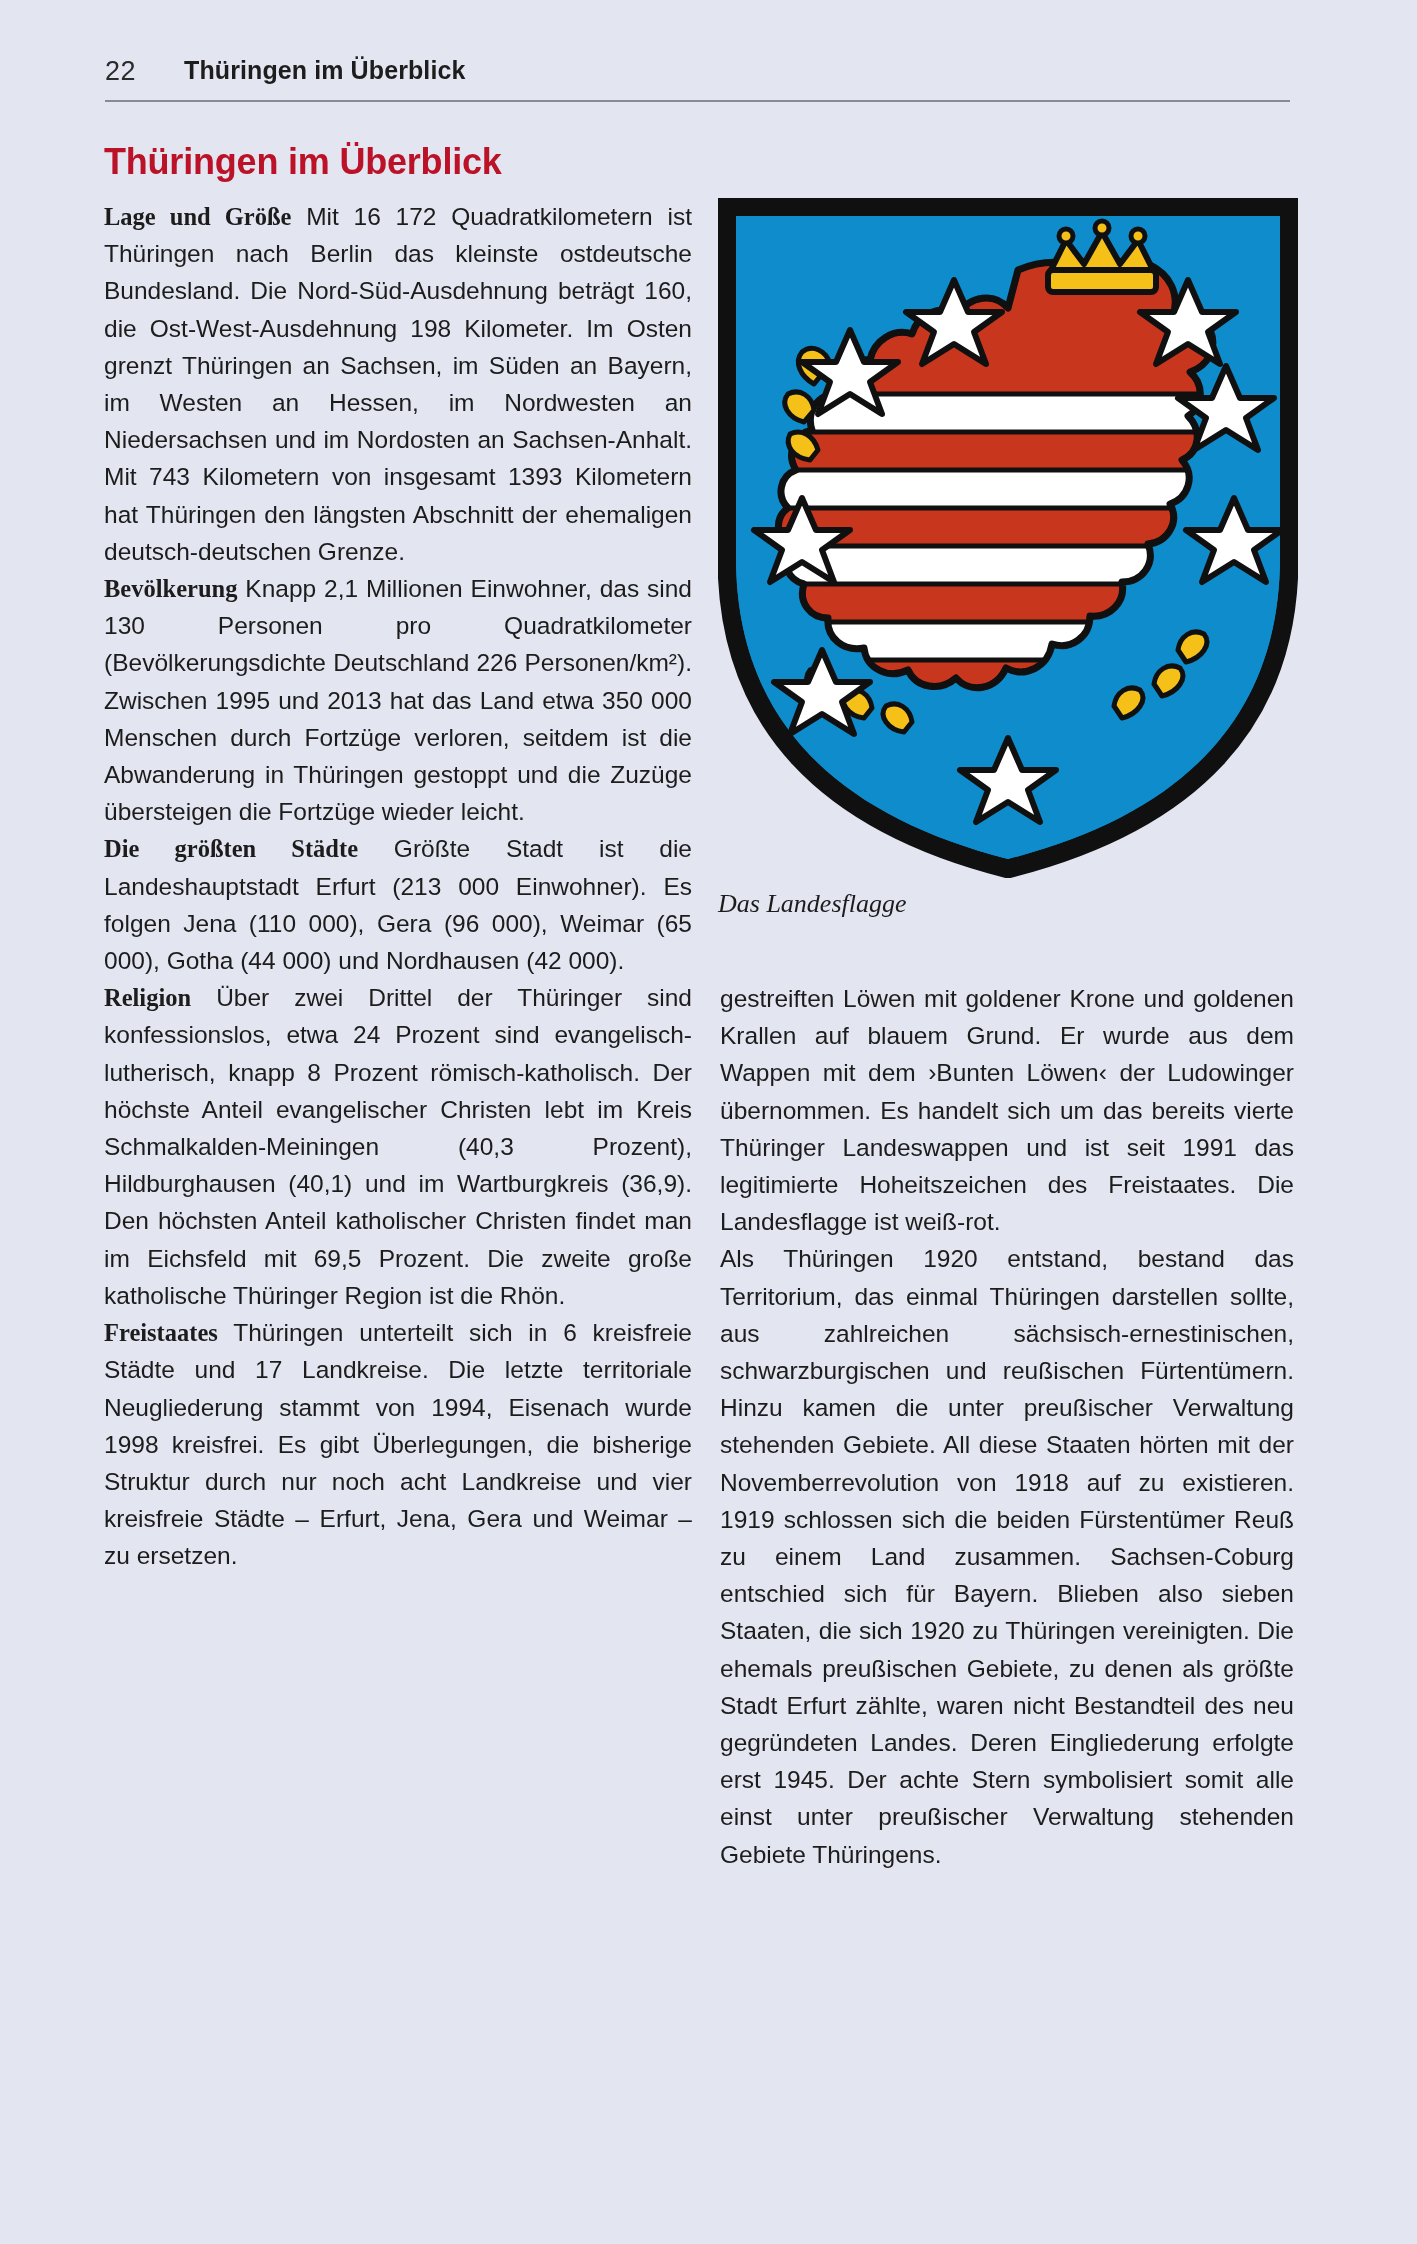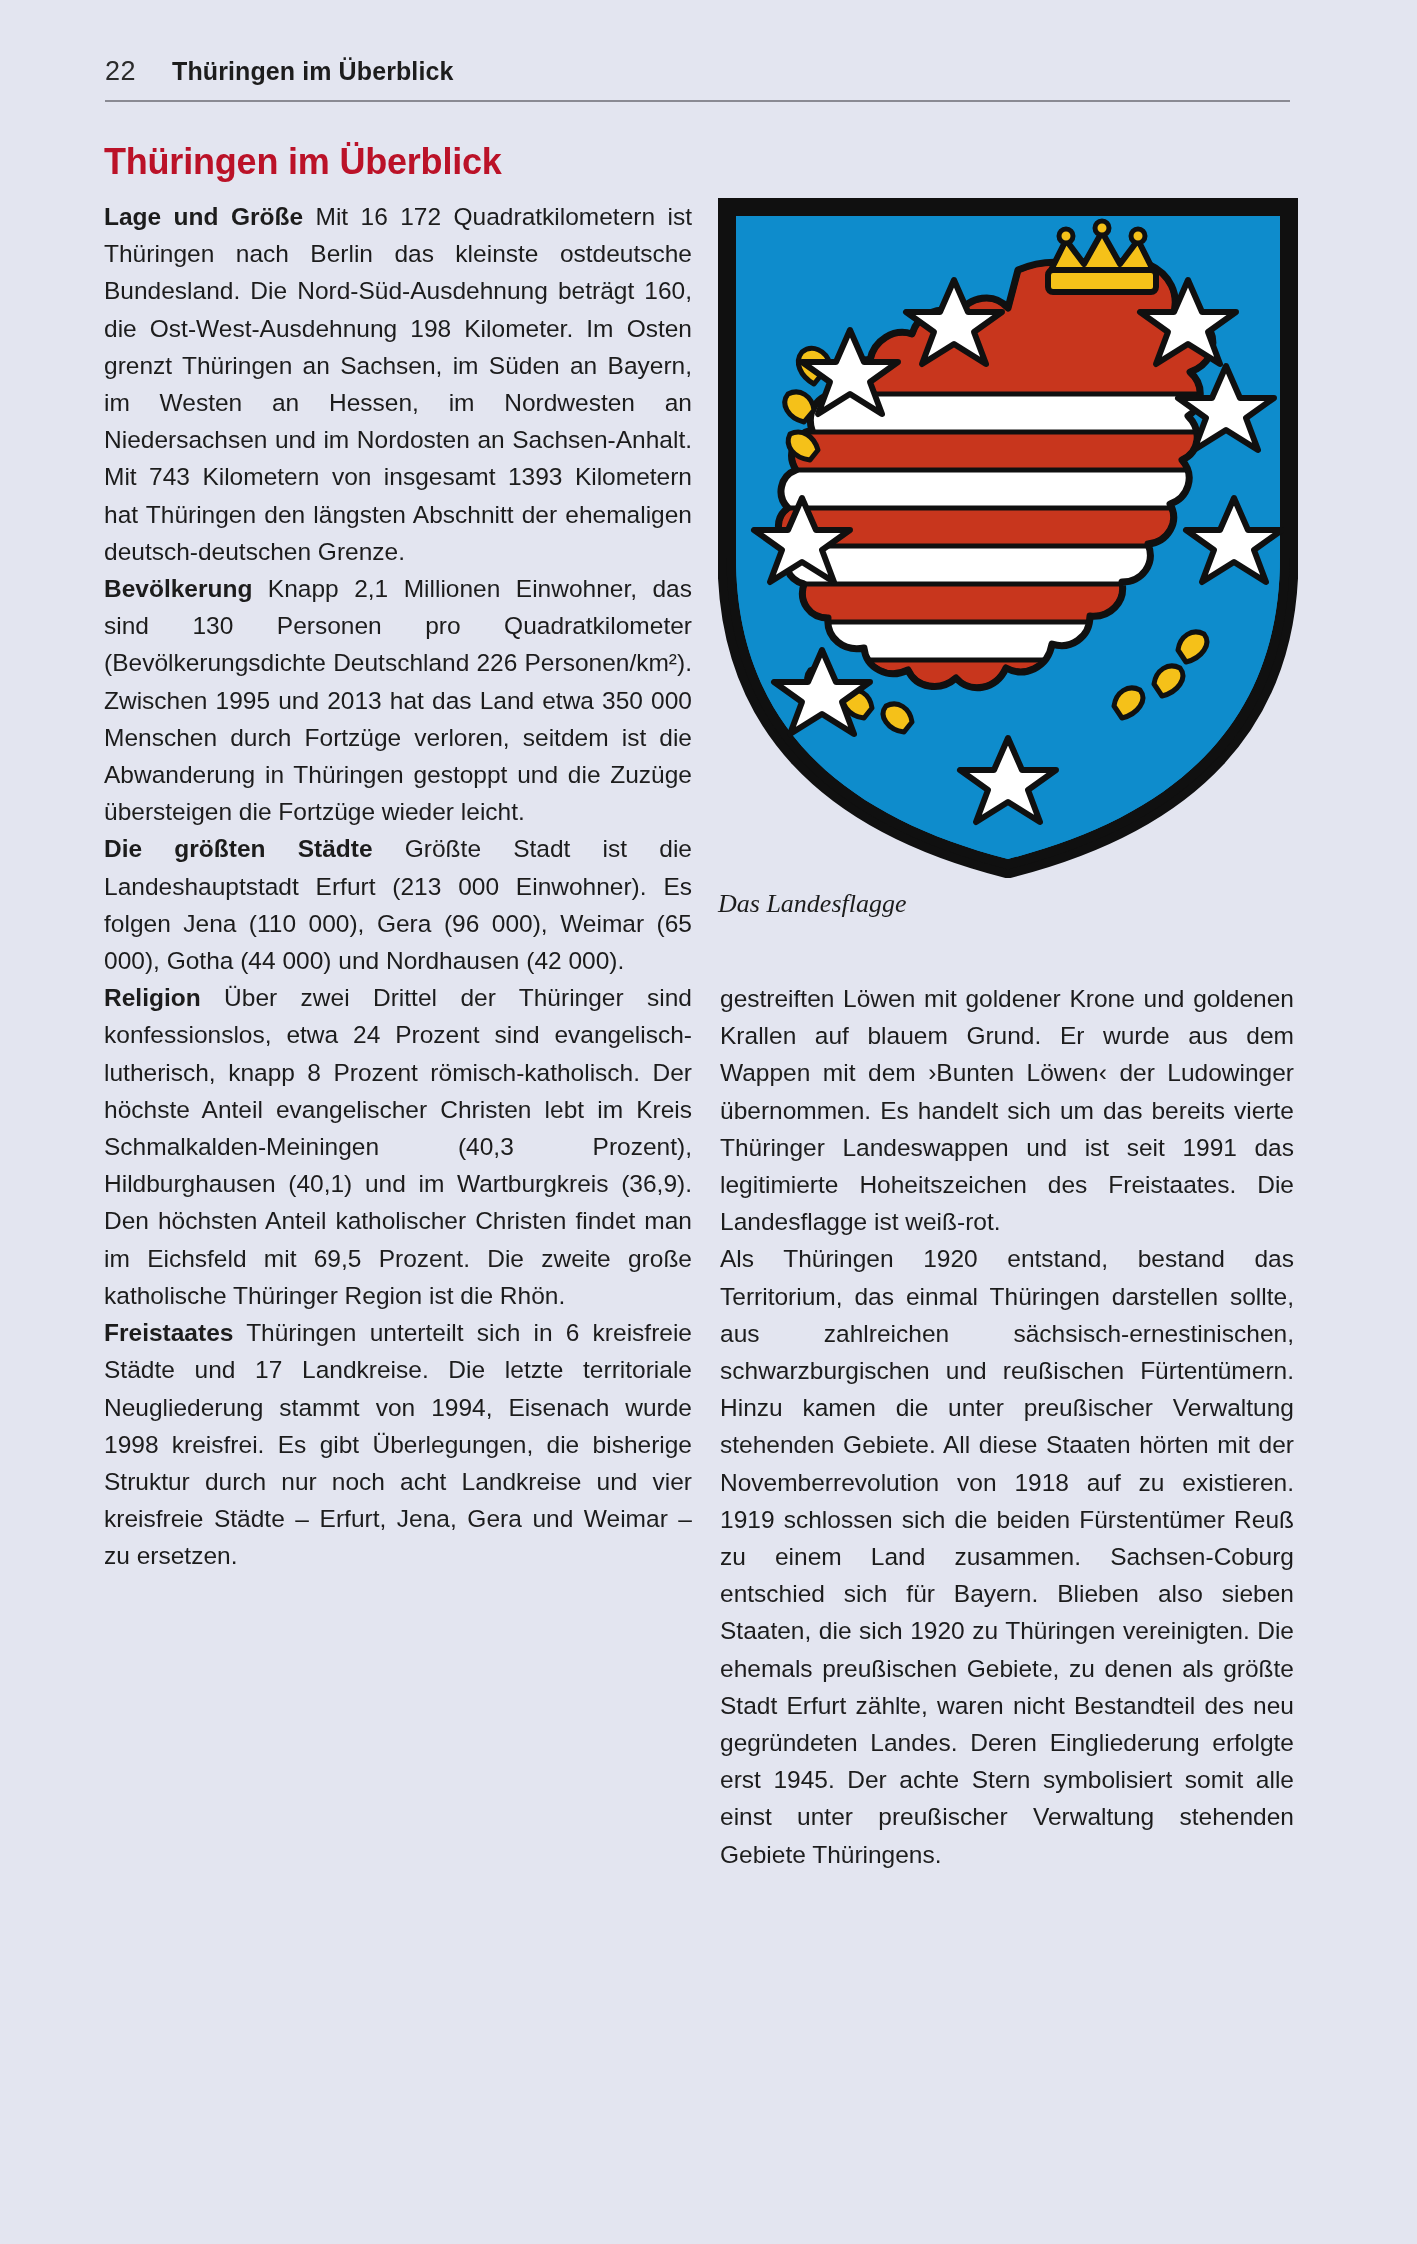--- a/index.html
+++ b/index.html
@@ -18,22 +18,22 @@
     overflow: hidden;
   }
 
   
   .runhead {
     position: absolute;
     left: 105px;
     top: 56px;
     width: 1205px;
     display: flex;
-    align-items: center;
-    gap: 36px;
+    align-items: flex-start;
+    gap: 48px;
   }
   .runhead-folio {
     font-size: 27px;
     color: #2b2b2b;
     font-weight: 400;
     letter-spacing: .5px;
   }
   .runhead-title {
     font-size: 25px;
     font-weight: 700;
@@ -67,21 +67,21 @@
     line-height: 37.2px;
     color: #1c1c1c;
     text-align: justify;
     text-justify: inter-word;
     hyphens: none;
   }
   .col-left  { left: 104px;  top: 198px; width: 588px; }
   .col-right { left: 720px;  top: 980px; width: 574px; }
 
   .col p { margin: 0; }
-  .lead { font-weight: 700; }
+  .lead { font-weight: 700; font-family: Liberation Serif, serif; }
 
   
   .arms-figure {
     position: absolute;
     left: 718px;
     top: 198px;
     width: 580px;
   }
   .arms-svg { display: block; width: 580px; height: 680px; }
   .arms-caption {

